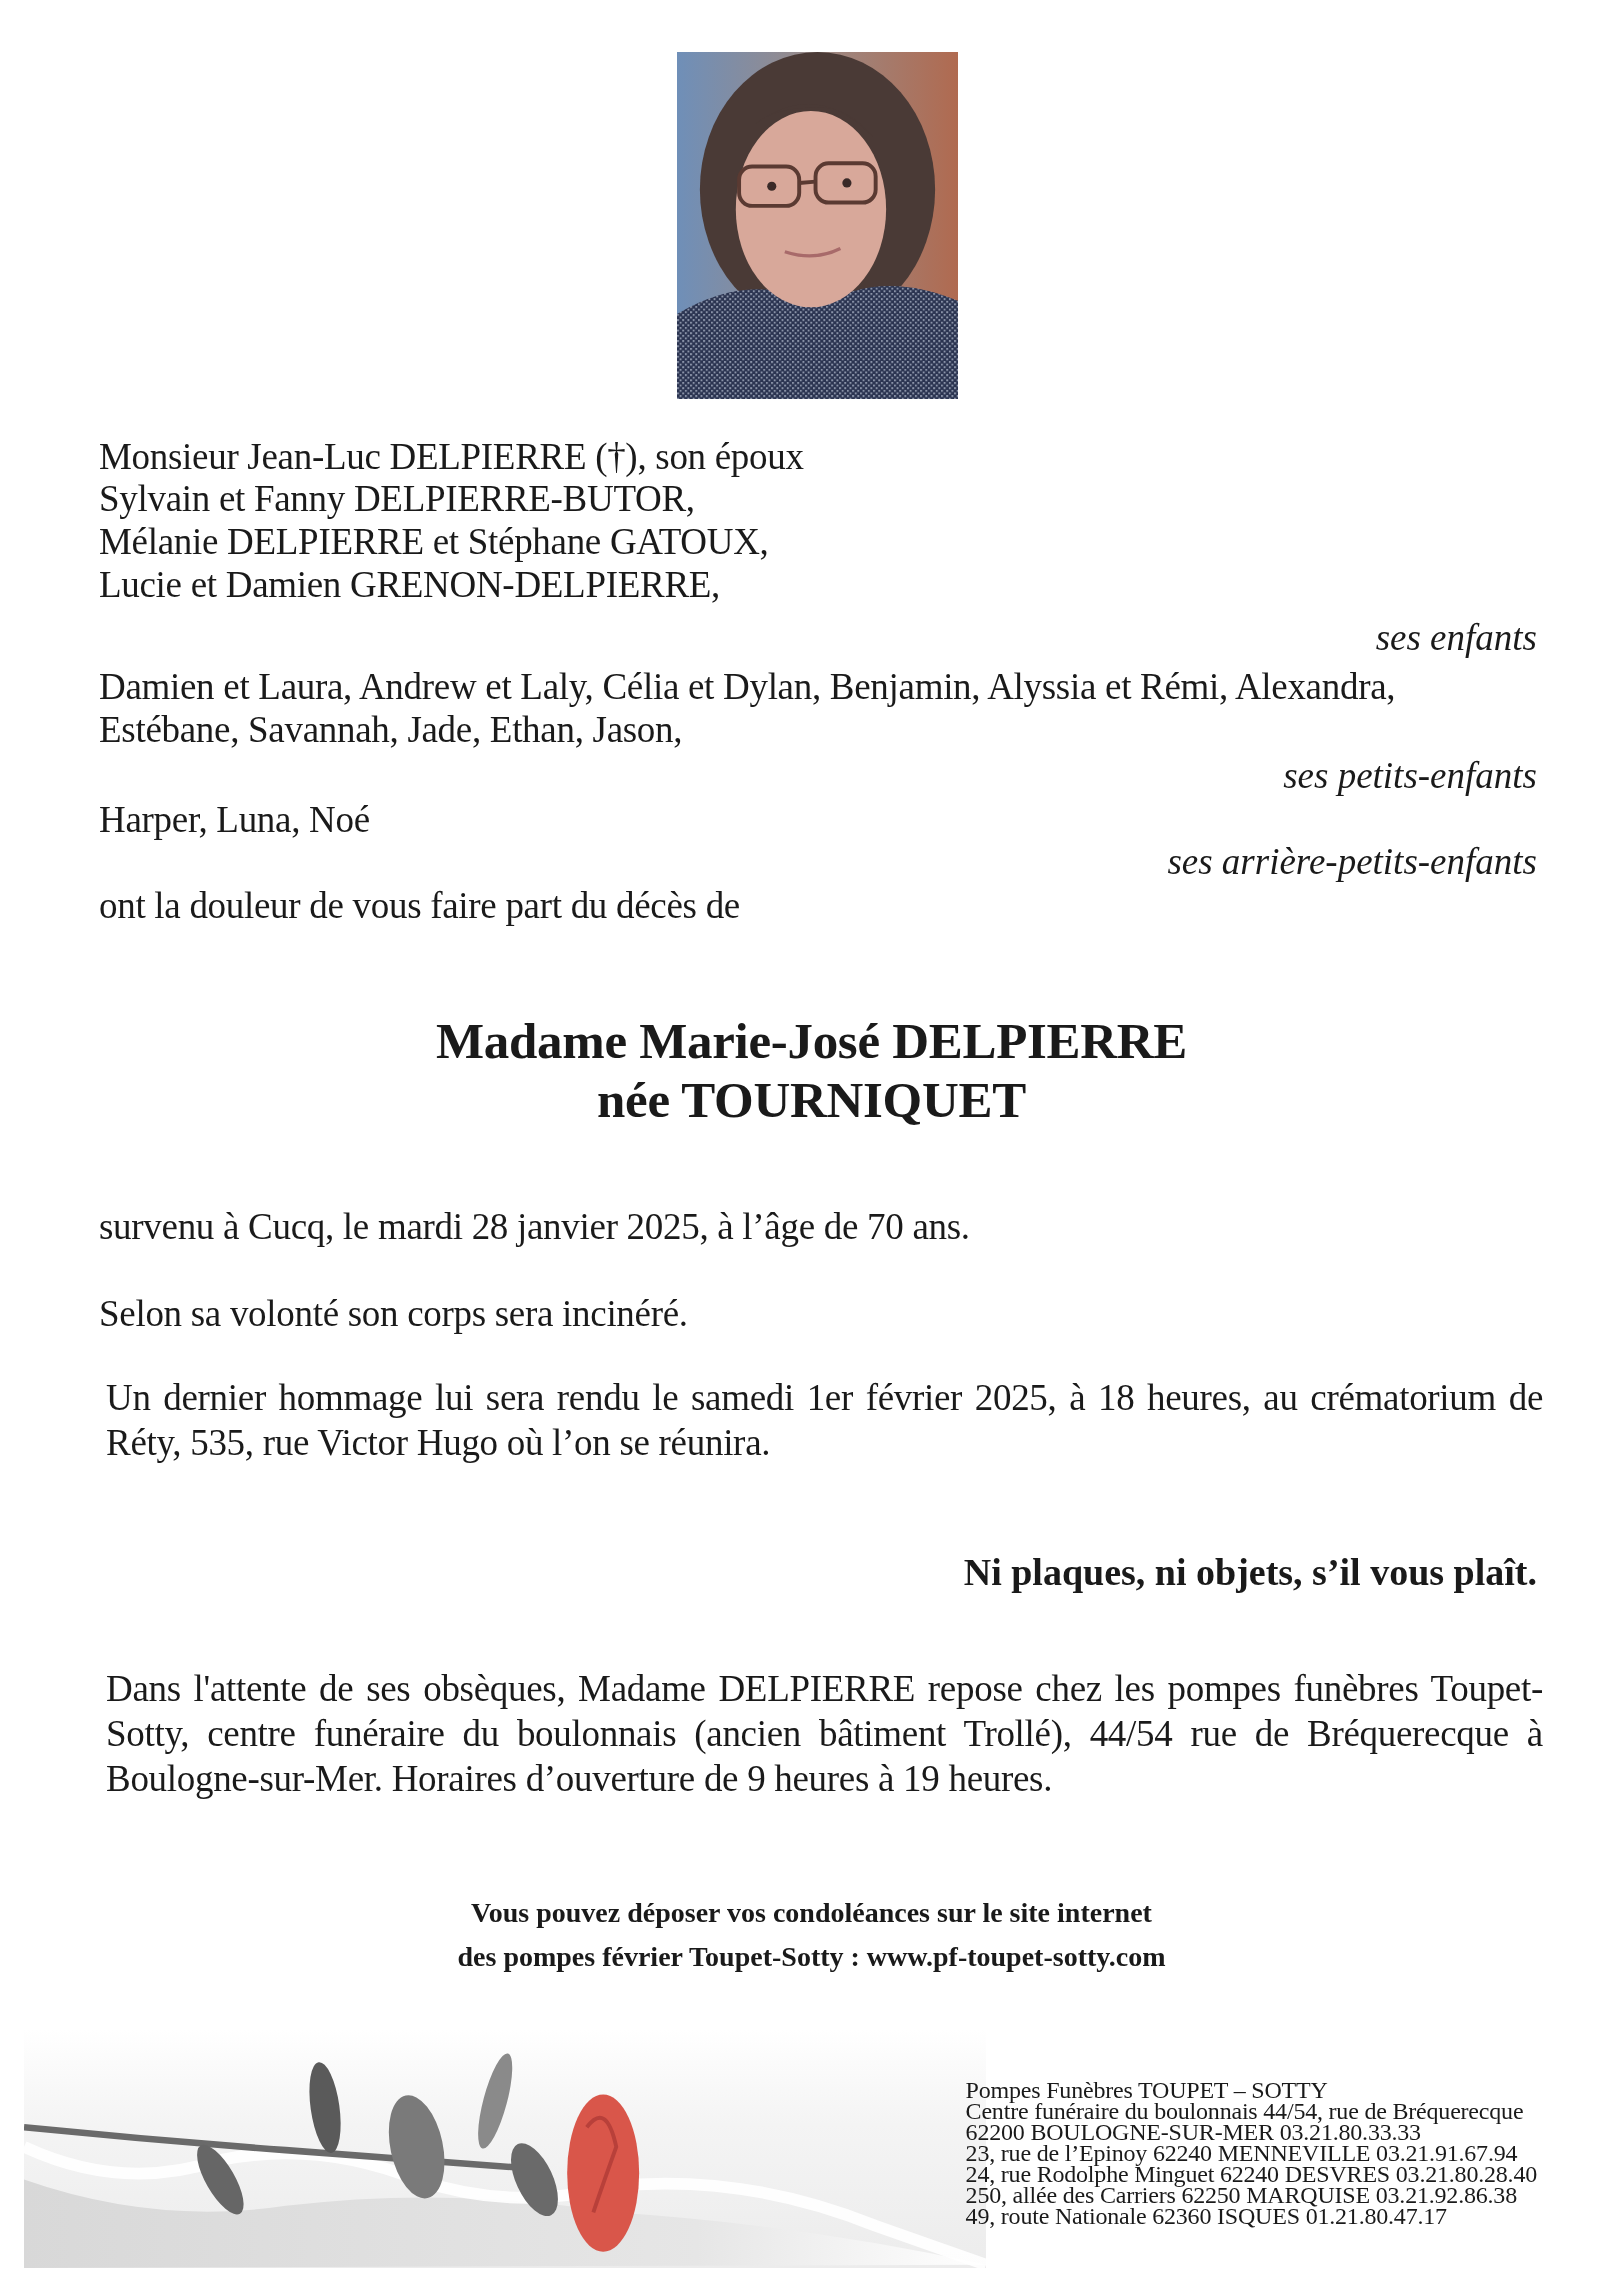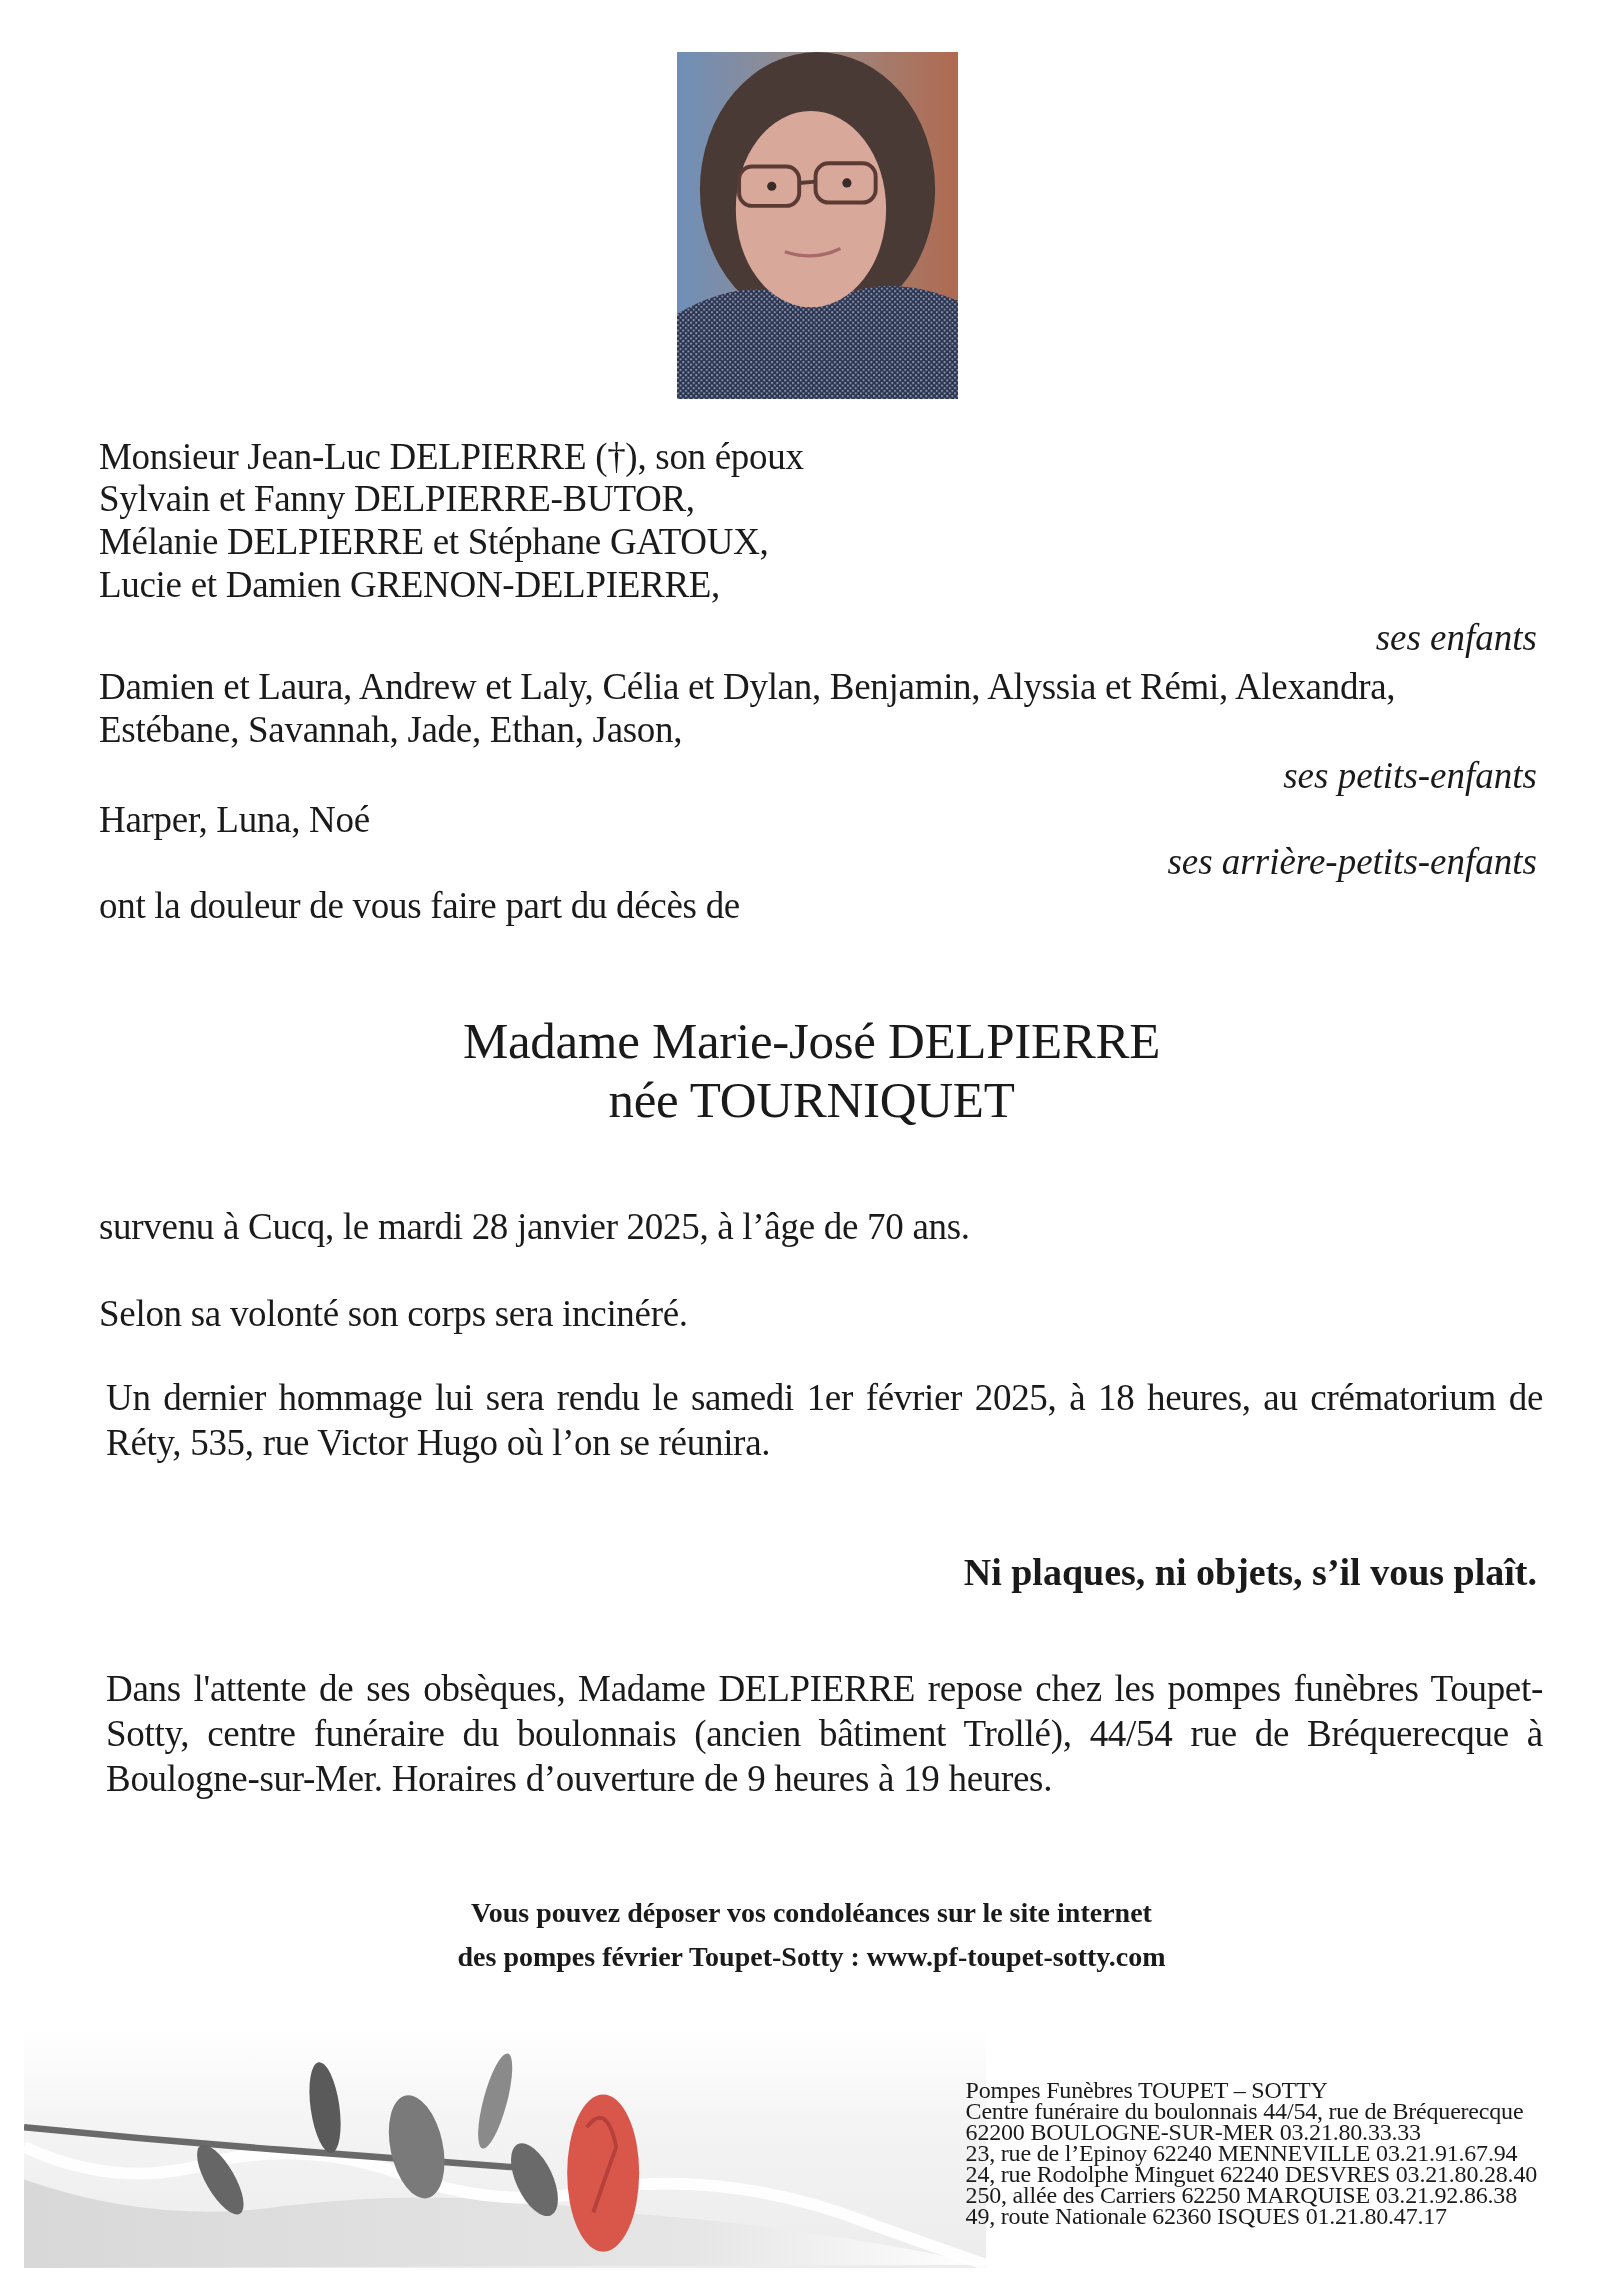--- a/index.html
+++ b/index.html
@@ -3,21 +3,21 @@
 <meta charset="utf-8">
 <style>
   html, body { margin:0; padding:0; background:#ffffff; }
   body { width:1623px; height:2295px; position:relative; overflow:hidden;
          font-family:"Liberation Serif","DejaVu Serif",serif; color:#1a1a1a; }
   .photo { position:absolute; left:677px; top:52px; width:281px; height:347px;
            overflow:hidden; background:#6b5a55; }
   .photo svg { display:block; width:100%; height:100%; }
   .line { position:absolute; left:99px; font-size:37px; line-height:42px; white-space:nowrap; letter-spacing:-0.3px; }
   .right { position:absolute; right:86px; font-size:37px; line-height:42px; font-style:italic; white-space:nowrap; text-align:right; }
-  .title { position:absolute; left:0; width:1623px; text-align:center; font-weight:normal; font-size:51px; line-height:59px; white-space:nowrap; letter-spacing:-0.3px;}
+  .title { position:absolute; left:0; width:1623px; text-align:center; font-weight:bold; font-size:51px; line-height:59px; white-space:nowrap; letter-spacing:-0.3px;}
   .para { position:absolute; left:99px; width:1437px; font-size:37px; line-height:45px; text-align:justify; text-align-last:left; letter-spacing:-0.3px;margin-left:7px;}
   .noflowers { position:absolute; right:86px; font-size:38px; font-weight:bold; white-space:nowrap; }
   .condol { position:absolute; left:0; width:1623px; text-align:center; font-weight:bold; font-size:28px; line-height:45px; white-space:nowrap; }
   .rose { position:absolute; left:23.6px; top:2029px; width:962px; height:239px; }
   .rose svg { width:100%; height:100%; display:block; }
   .address { position:absolute; right:86px; top:2080px; text-align:left; font-size:24px; line-height:21px; white-space:nowrap; letter-spacing:-0.2px; }
 </style>
 </head>
 <body>
 

